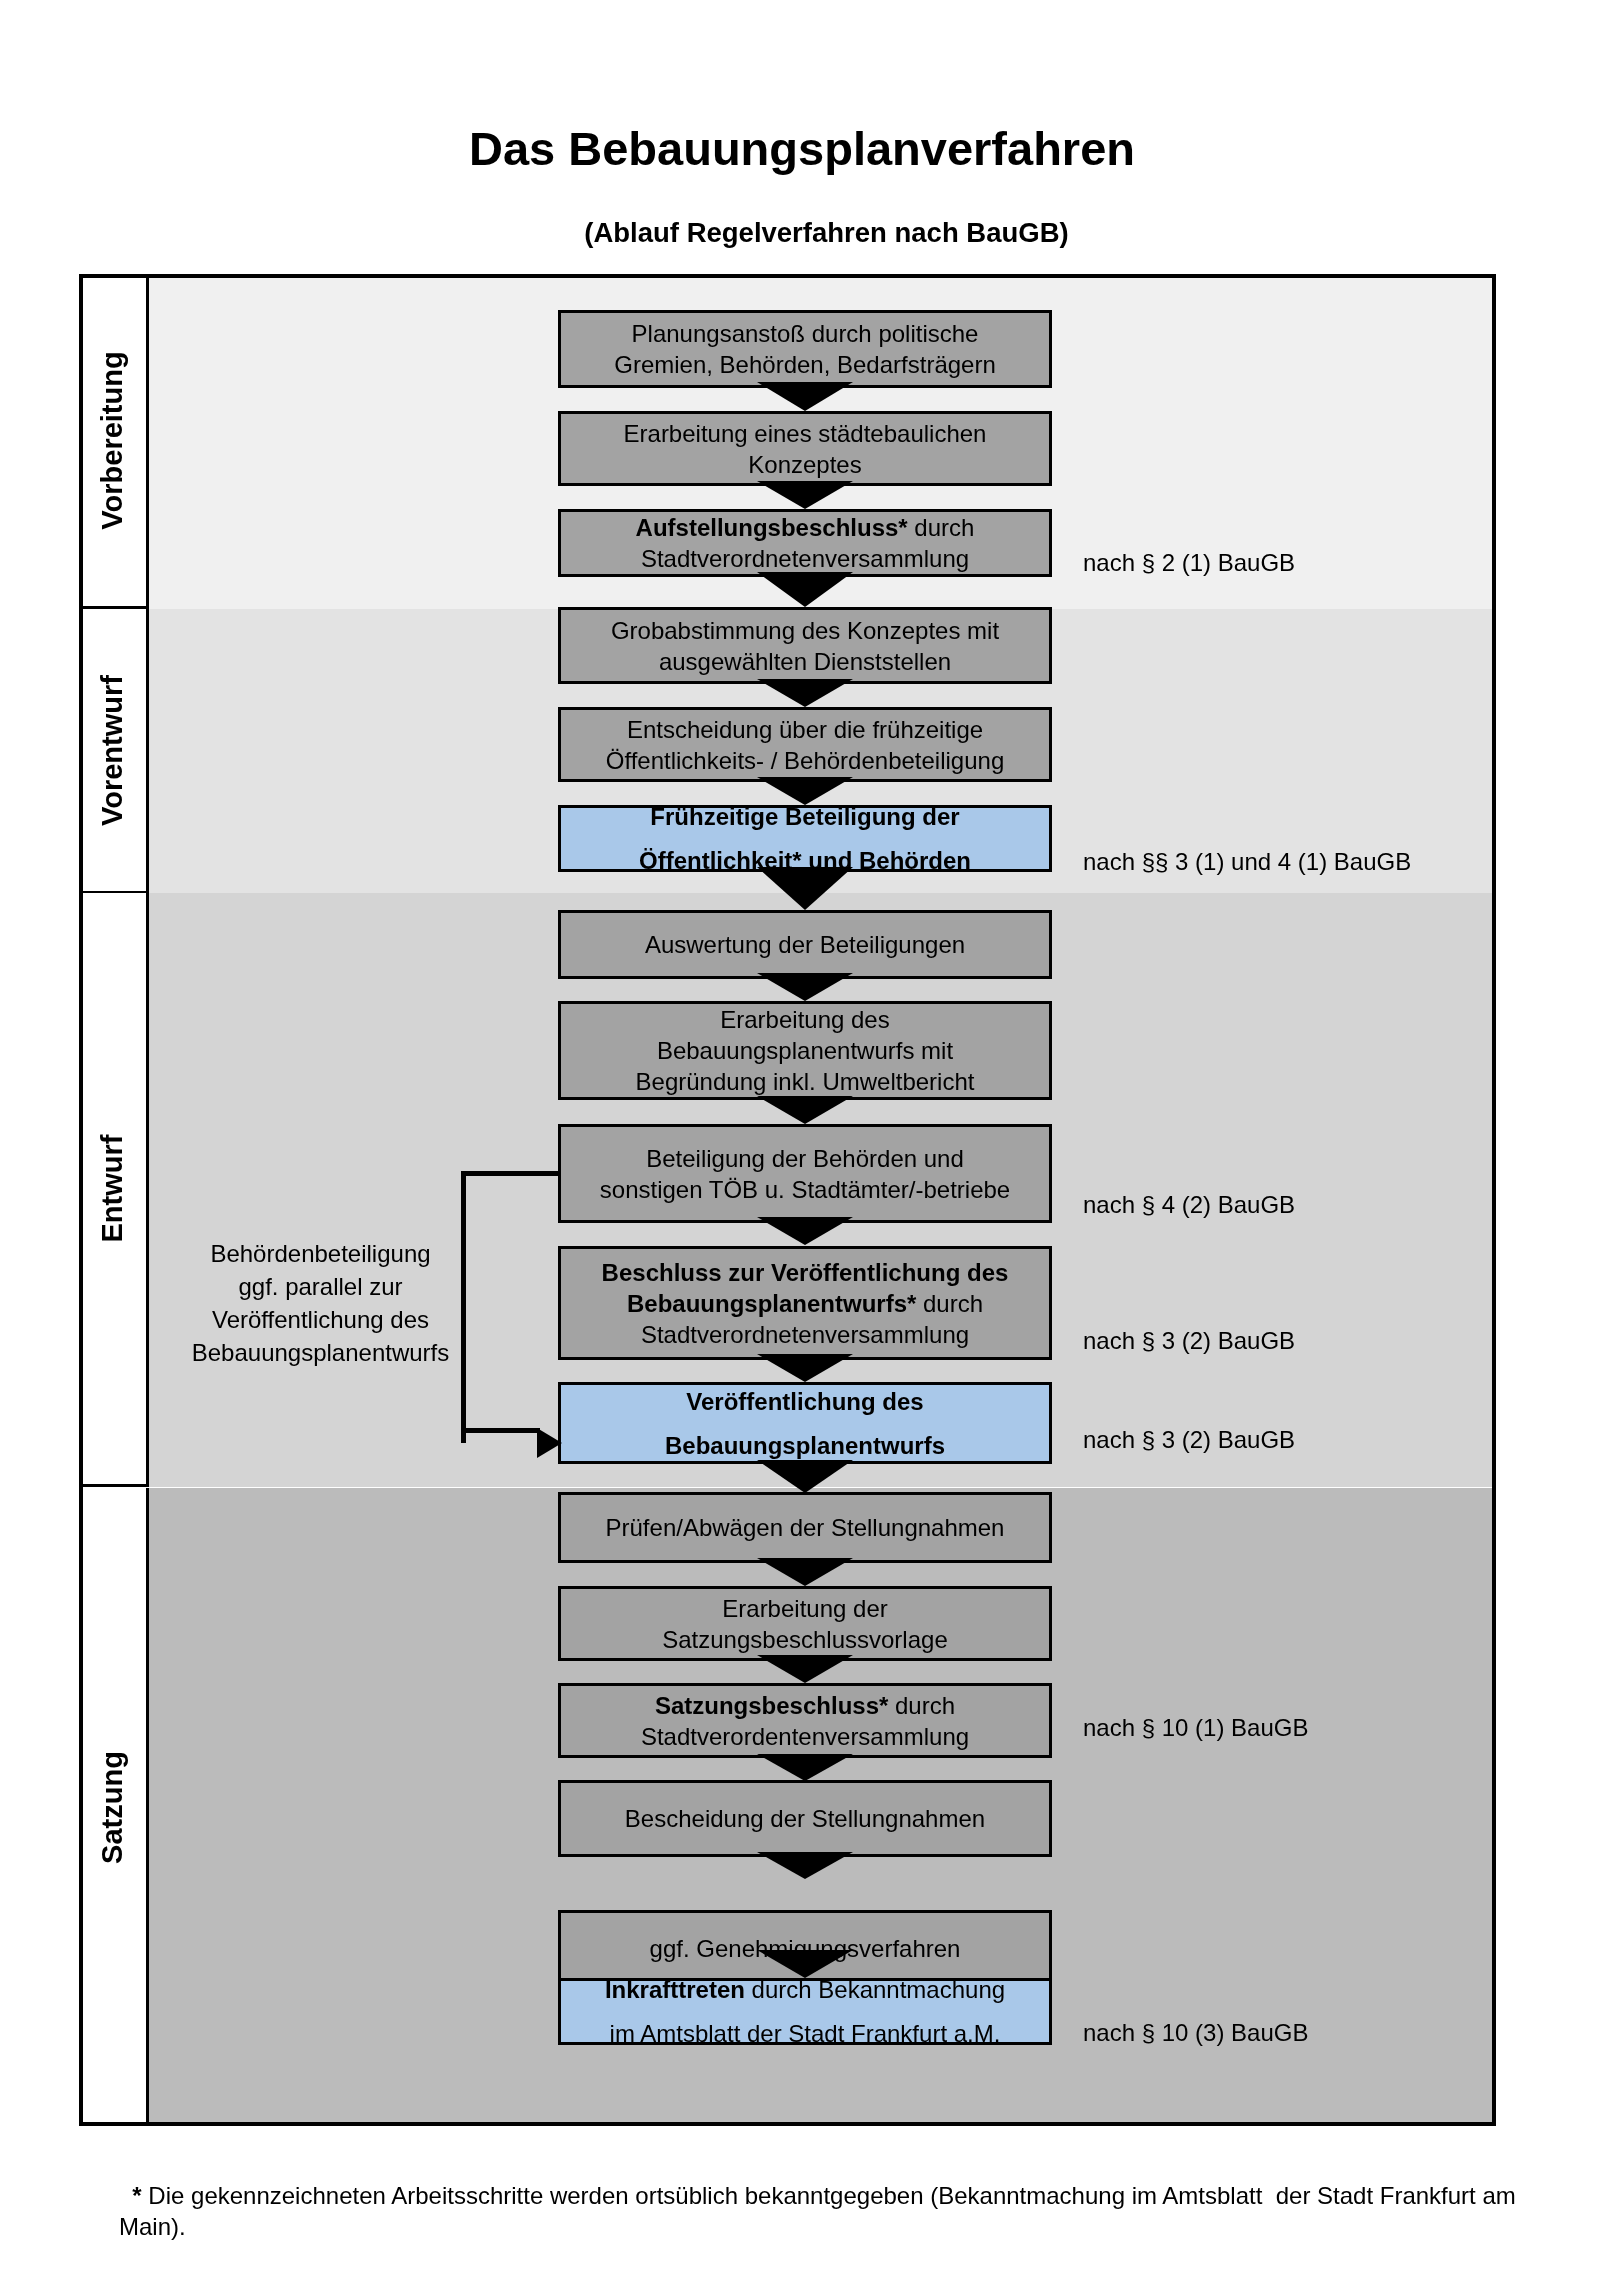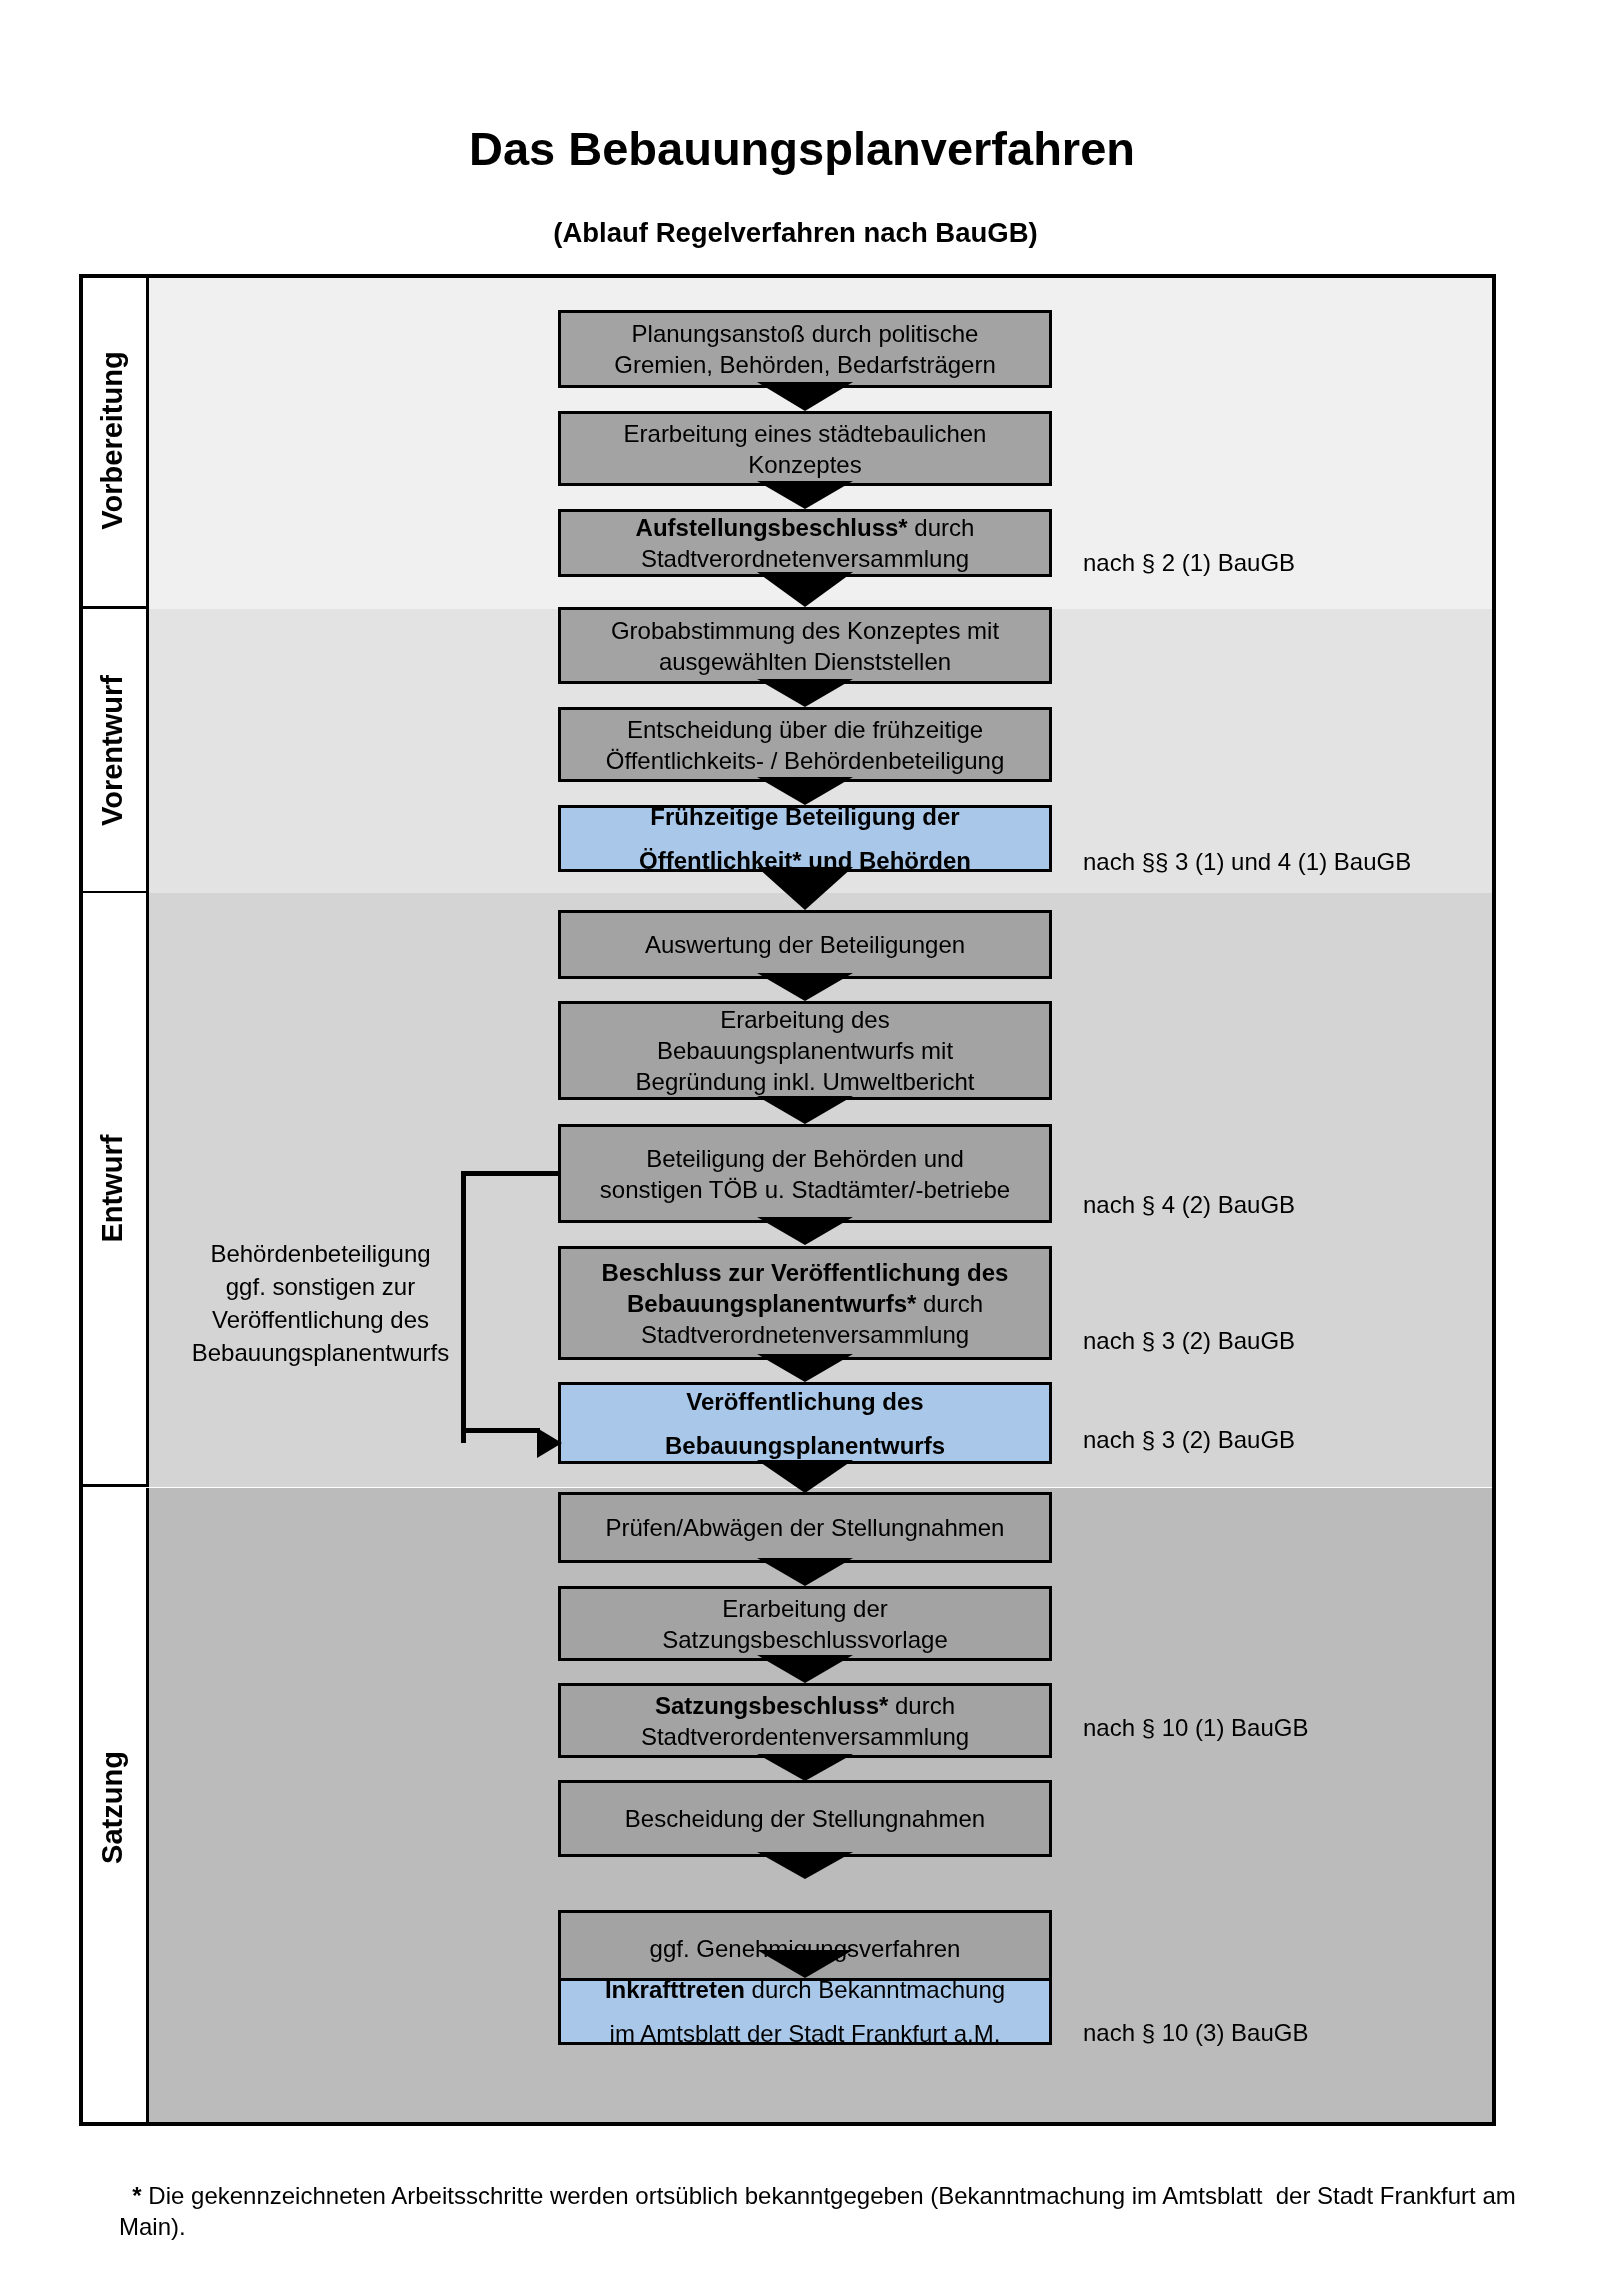--- a/index.html
+++ b/index.html
@@ -12,21 +12,21 @@
   }
   .abs{position:absolute;}
   .page-title{
     left:0;width:1604px;top:121px;
     text-align:center;
     font-size:47px;font-weight:bold;color:#000;
   }
   .page-subtitle{
     left:0;width:1591px;top:217px;
     text-align:center;
-    font-size:27.5px;font-weight:bold;color:#000;
+    font-size:27.5px;font-weight:bold;color:#000;padding-left:31px;
   }
   .frame-border{
     left:79px;top:274px;width:1417px;height:1852px;
     border:4.6px solid #000;box-sizing:border-box;
     z-index:3;pointer-events:none;
   }
   .section-bg{z-index:0;}
   .label-cell{
     left:79px;width:70px;
     background:#ffffff;
@@ -201,21 +201,21 @@
 
 <div class="abs frame-border"></div>
 
 <div class="abs bracket" style="left:461px;top:1171px;width:97px;height:4.6px;"></div>
 <div class="abs bracket" style="left:461px;top:1171px;width:4.6px;height:272px;"></div>
 <div class="abs bracket" style="left:461px;top:1428px;width:79px;height:4.6px;"></div>
 <div class="abs bracket-arrowhead"></div>
 
 <div class="abs side-note" id="side-note">
     <div>Behördenbeteiligung</div>
-    <div>ggf. sonstigen zur</div>
+    <div>ggf. parallel zur</div>
     <div>Veröffentlichung des</div>
     <div>Bebauungsplanentwurfs</div>
   </div>
 
 <div class="abs footnote">
   <span class="seg-b">*</span><span> Die gekennzeichneten Arbeitsschritte werden ortsüblich bekanntgegeben (Bekanntmachung im Amtsblatt  der Stadt Frankfurt am Main).</span>
 </div>
 
 
 </body></html>

